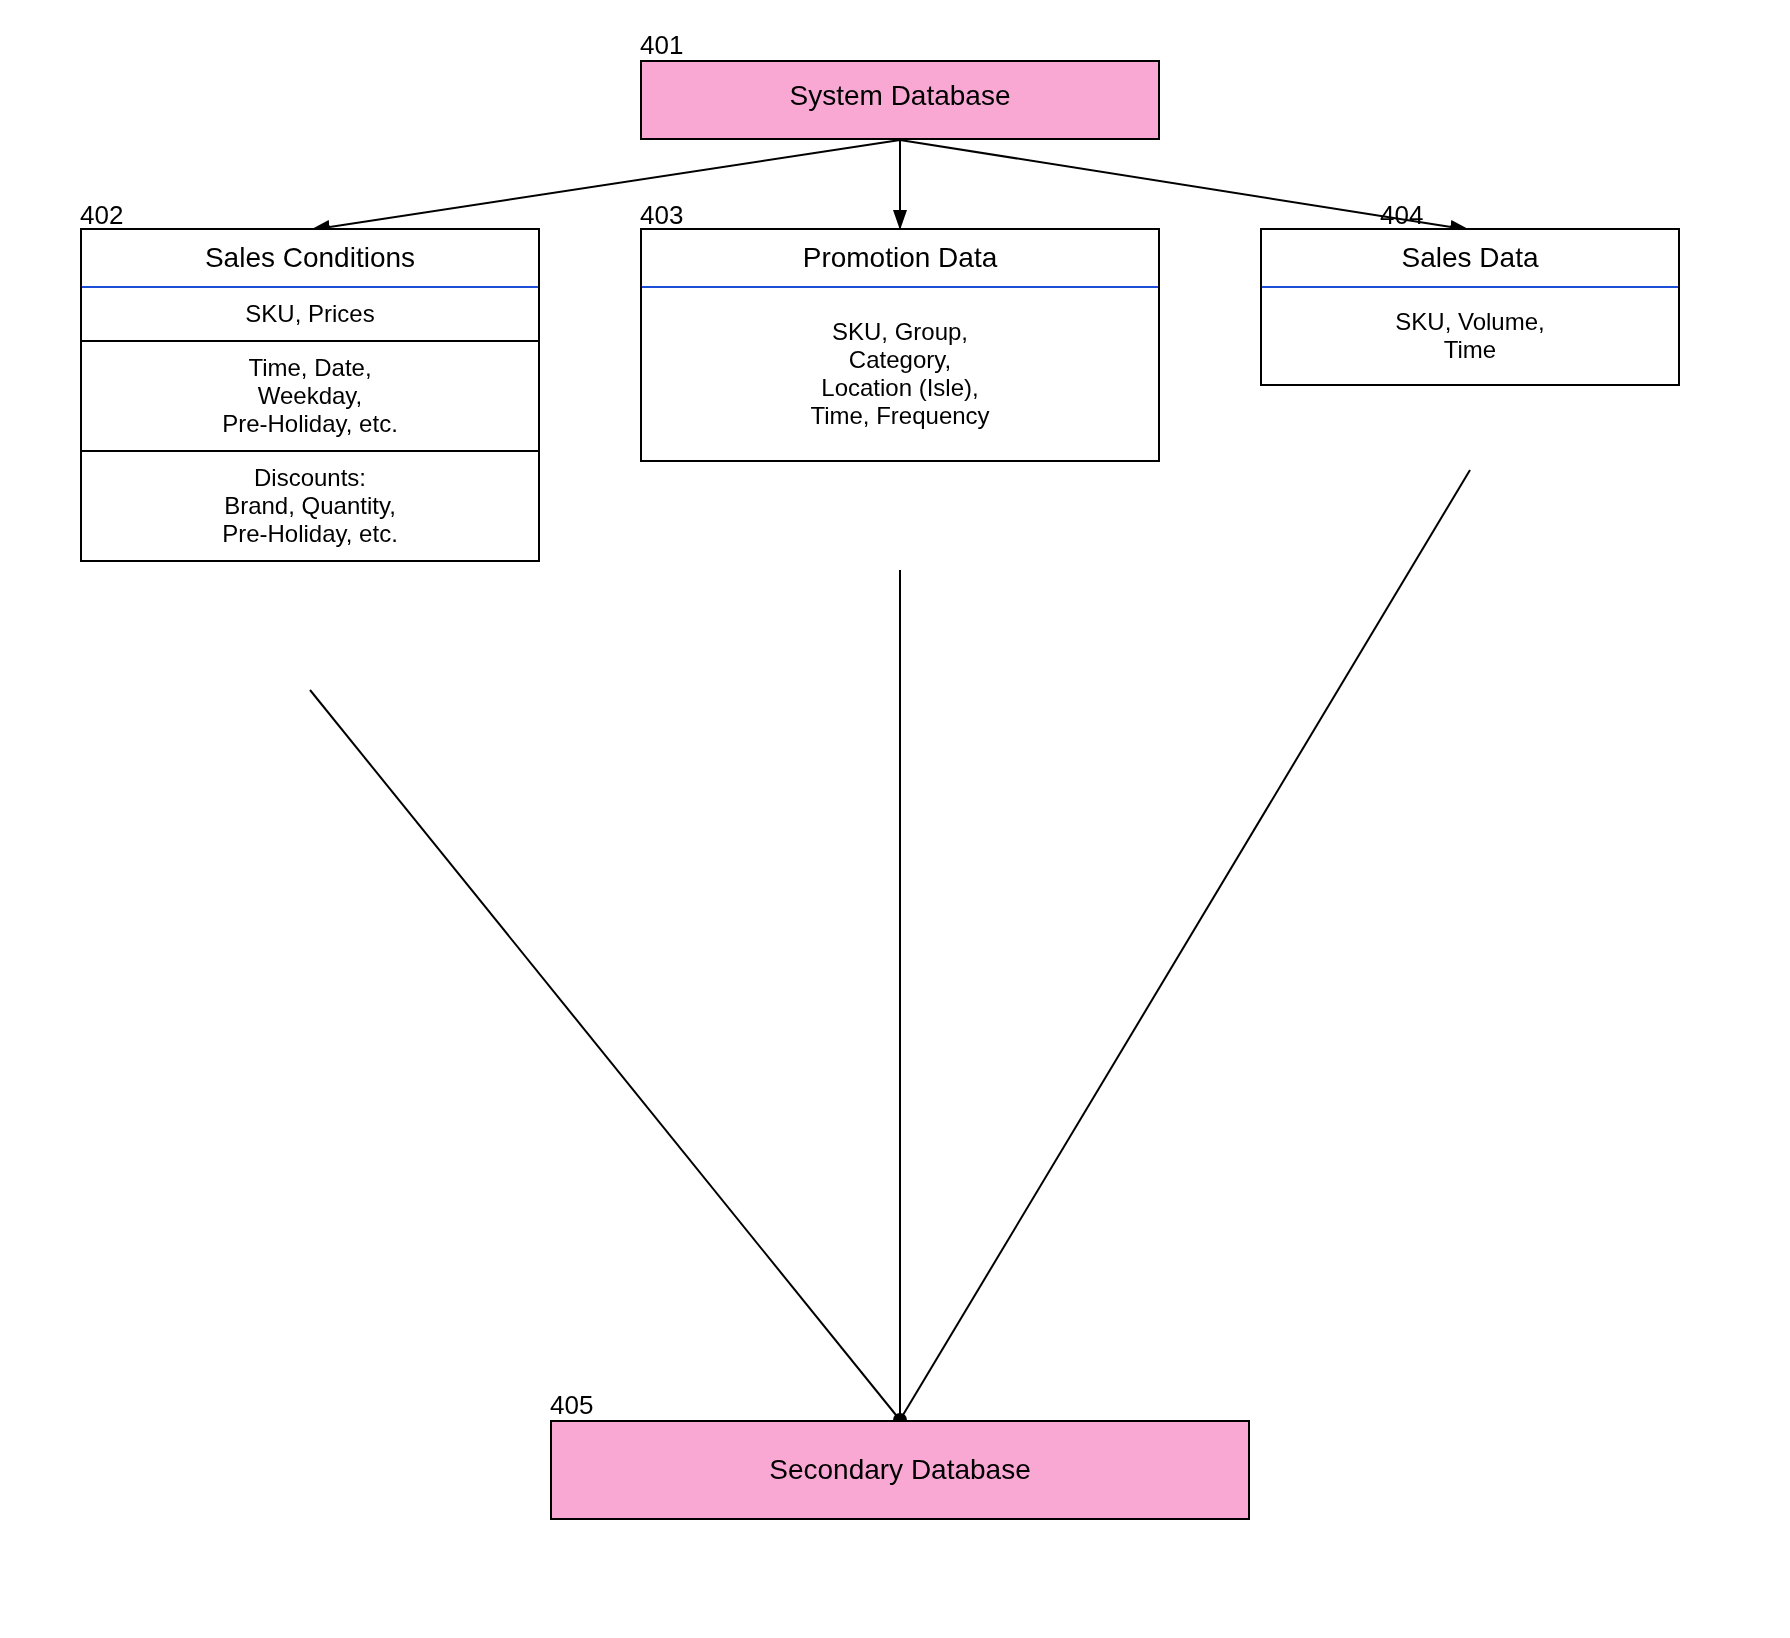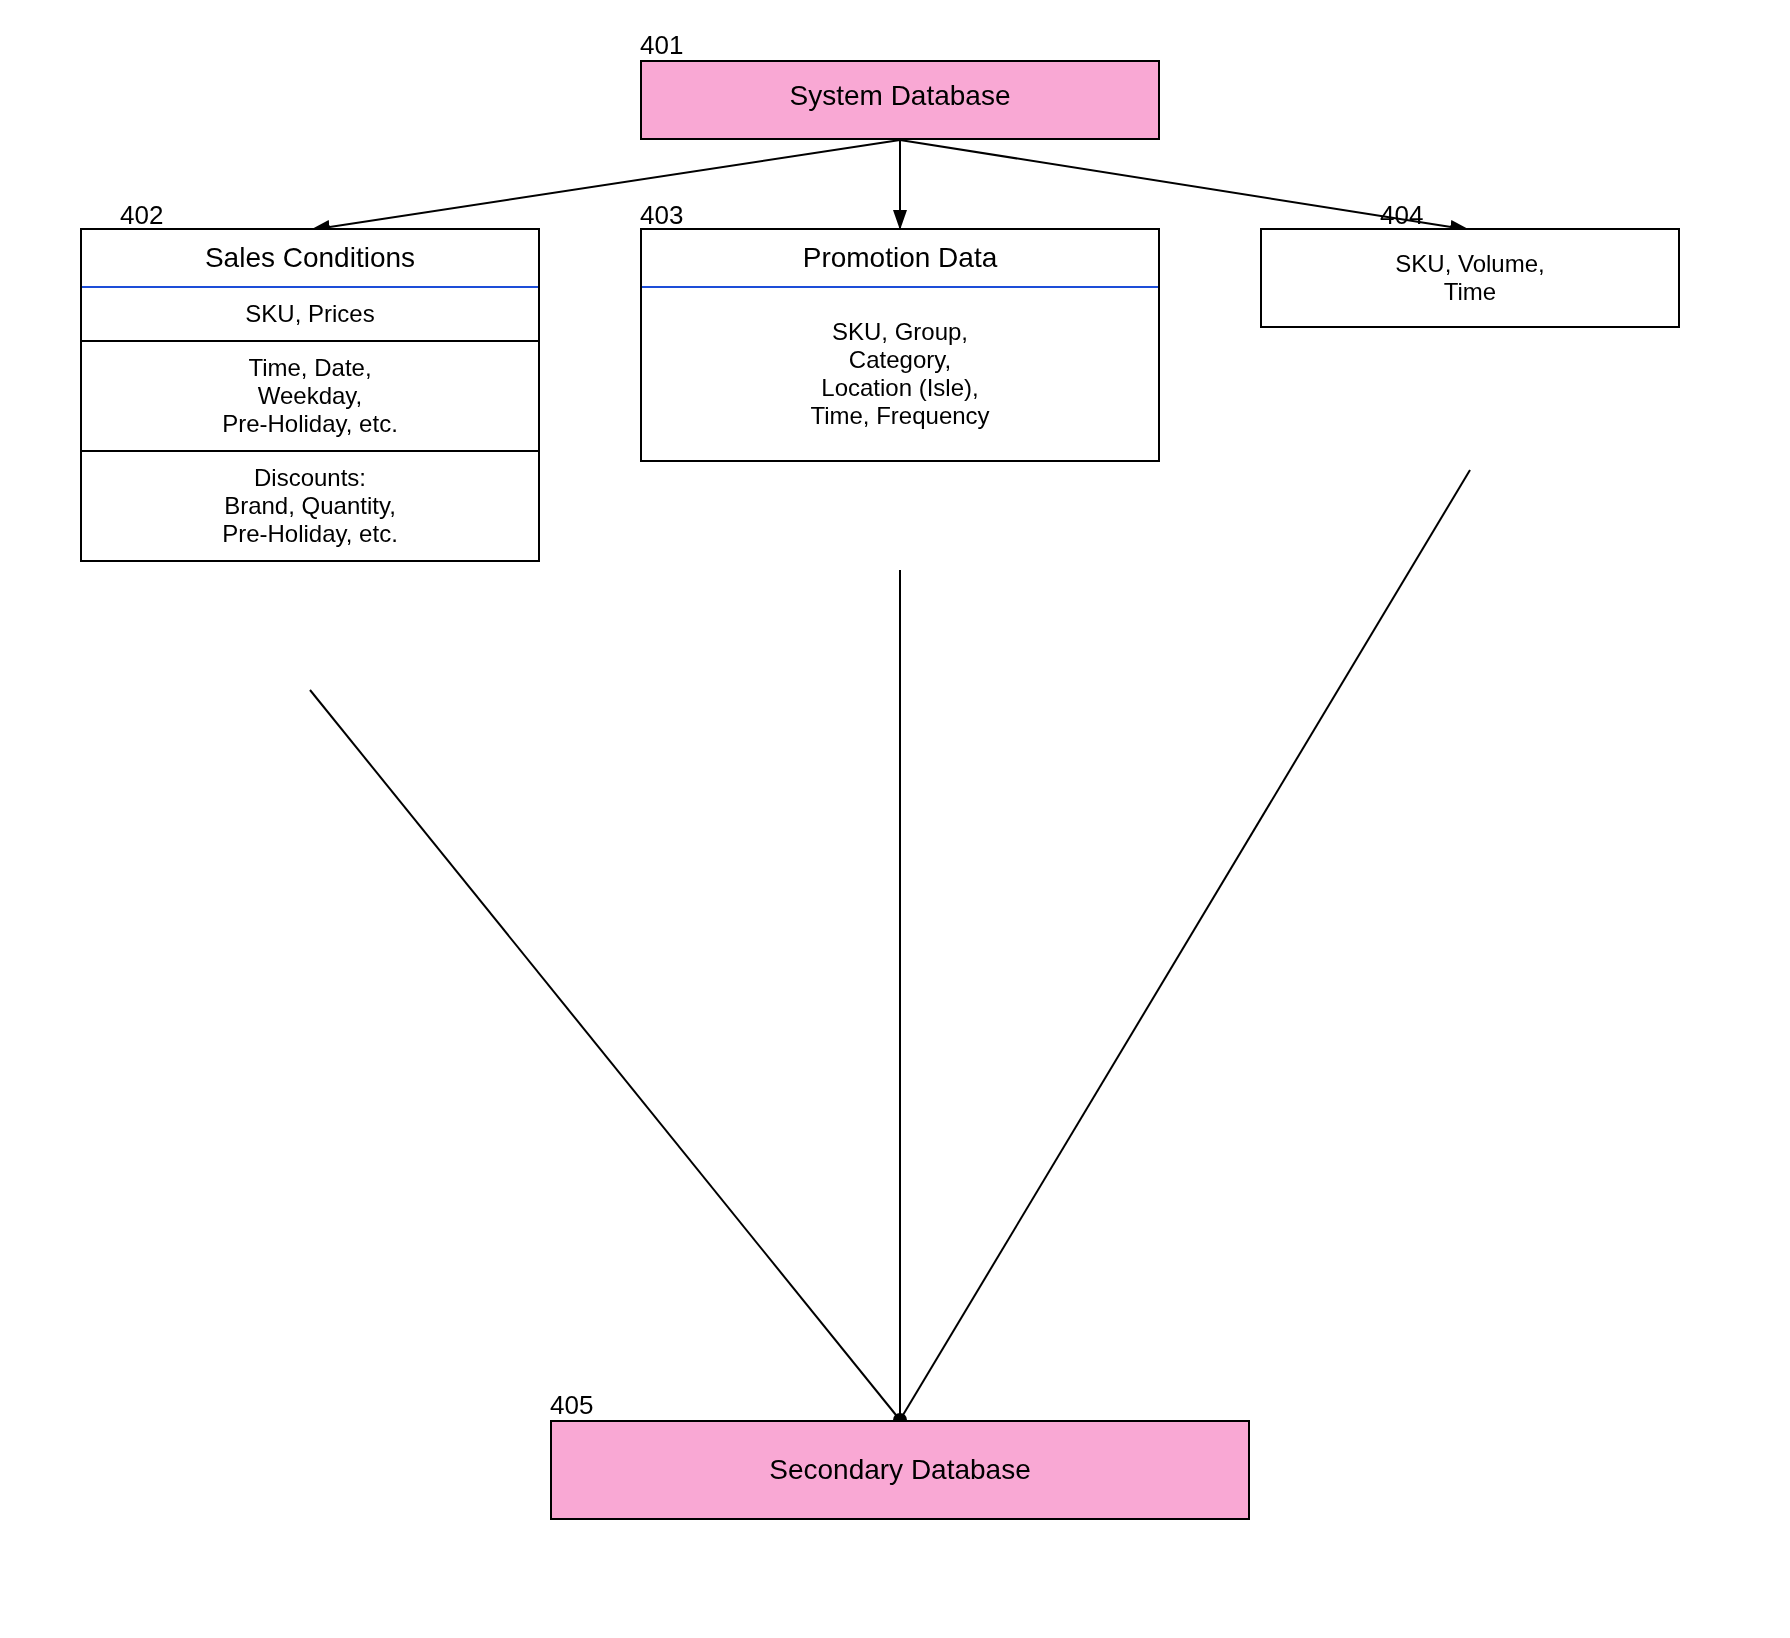--- a/index.html
+++ b/index.html
@@ -88,39 +88,40 @@
 
     <circle cx="900" cy="1420" r="7" fill="#000"></circle>
   </svg>
 
   <div class="label" style="left:640px; top:30px;">401</div>
 
   <div class="node-simple" style="left:640px; top:60px; width:520px; height:80px;">
     <span>System Database</span>
   </div>
 
-  <div class="label" style="left:80px; top:200px;margin-left:40px;">402</div>
+  <div class="label" style="left:80px; top:200px;">402</div>
 
   <div class="node" style="left:80px; top:228px; width:460px;">
     <div class="node-title">Sales Conditions</div>
     <div class="node-row">SKU, Prices</div>
     <div class="node-row">Time, Date,<br>Weekday,<br>Pre-Holiday, etc.</div>
     <div class="node-row">Discounts:<br>Brand, Quantity,<br>Pre-Holiday, etc.</div>
   </div>
 
   <div class="label" style="left:640px; top:200px;">403</div>
 
   <div class="node" style="left:640px; top:228px; width:520px;">
     <div class="node-title">Promotion Data</div>
     <div class="node-row" style="border-bottom:none; padding: 30px 10px;">SKU, Group,<br>Category,<br>Location (Isle),<br>Time, Frequency</div>
   </div>
 
   <div class="label" style="left:1380px; top:200px;">404</div>
 
   <div class="node" style="left:1260px; top:228px; width:420px;">
+    <div class="node-title">Sales Data</div>
     <div class="node-row" style="border-bottom:none; padding: 20px 10px;">SKU, Volume,<br>Time</div>
   </div>
 
   <div class="label" style="left:550px; top:1390px;">405</div>
 
   <div class="node-simple" style="left:550px; top:1420px; width:700px; height:100px; display:flex; align-items:center; justify-content:center;">
     <span>Secondary Database</span>
   </div>
 
 </div>

